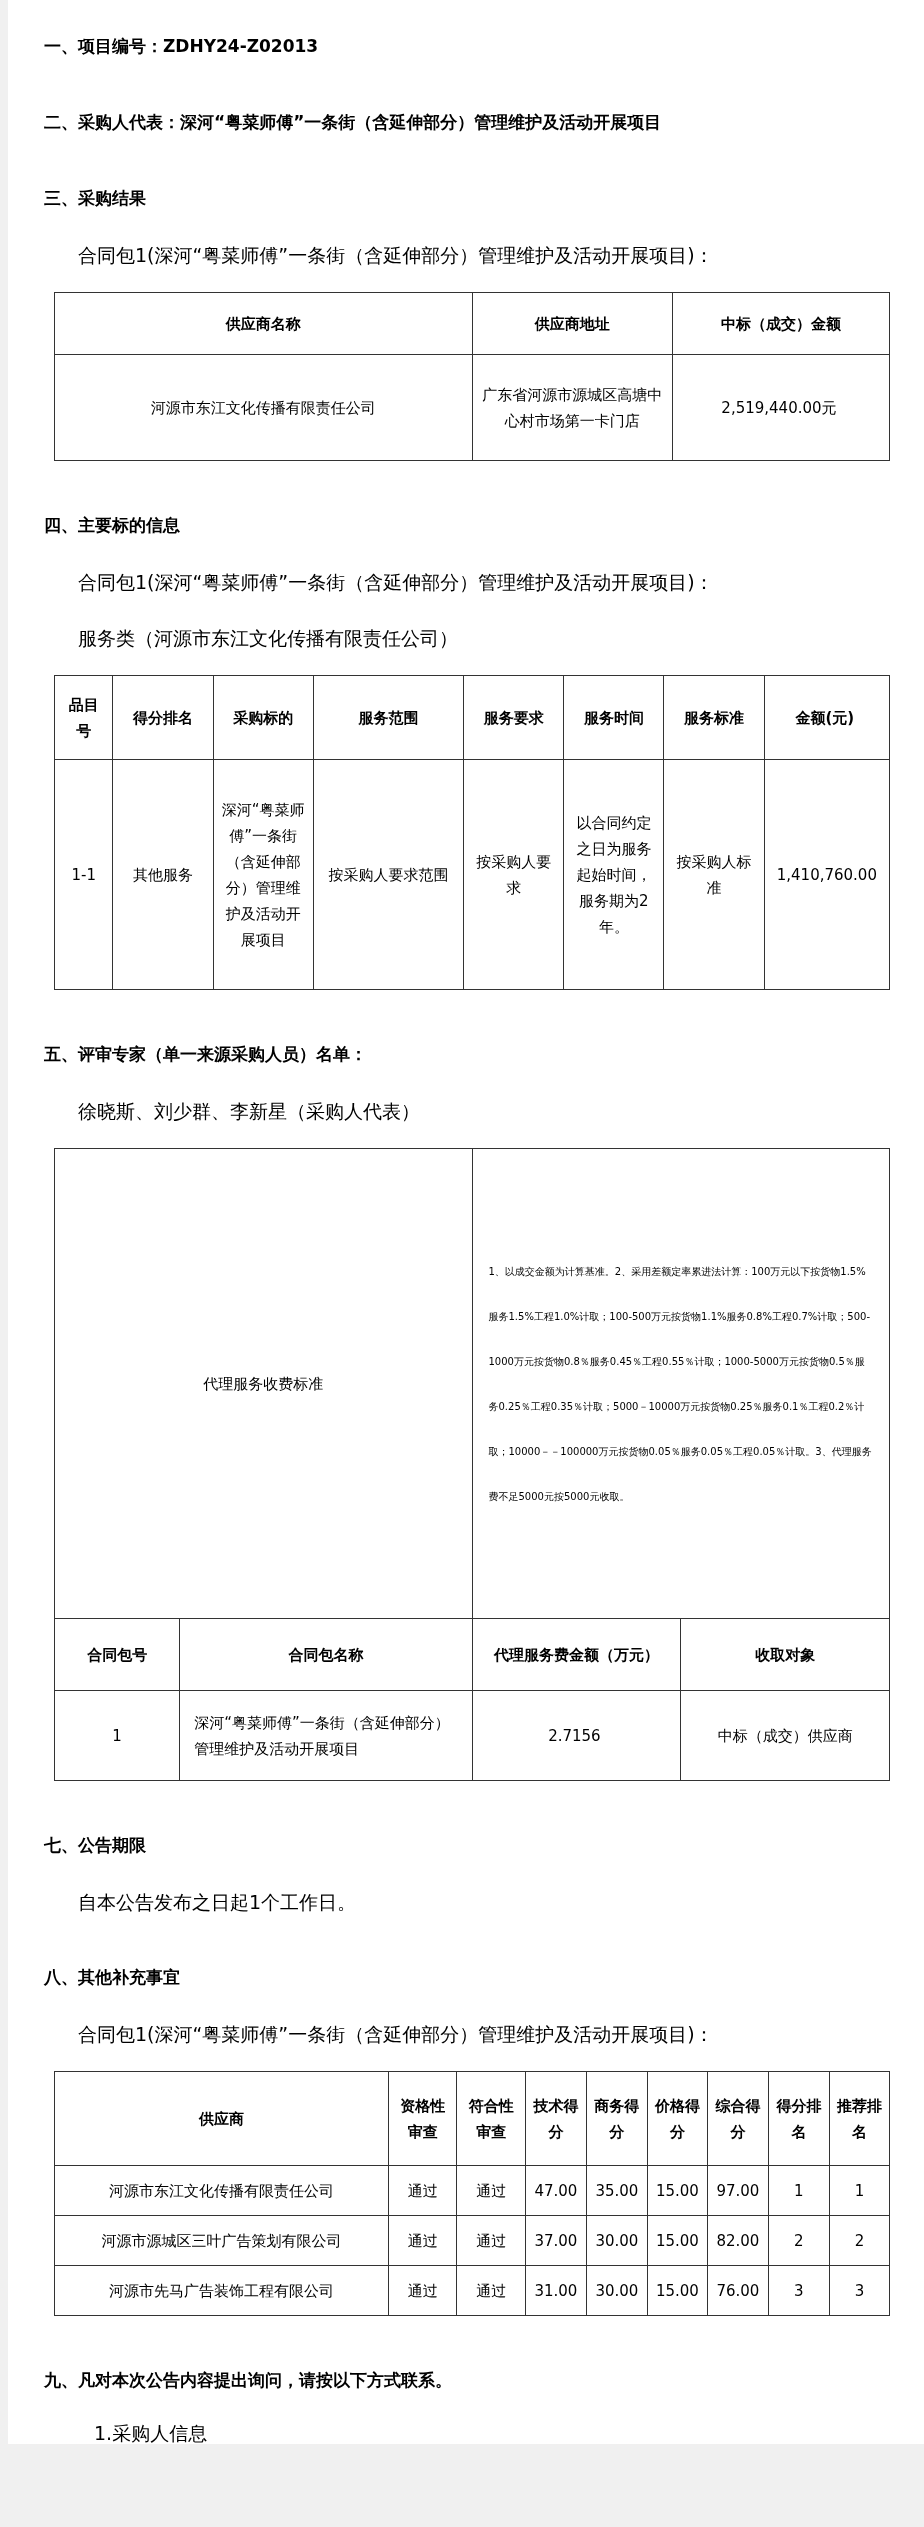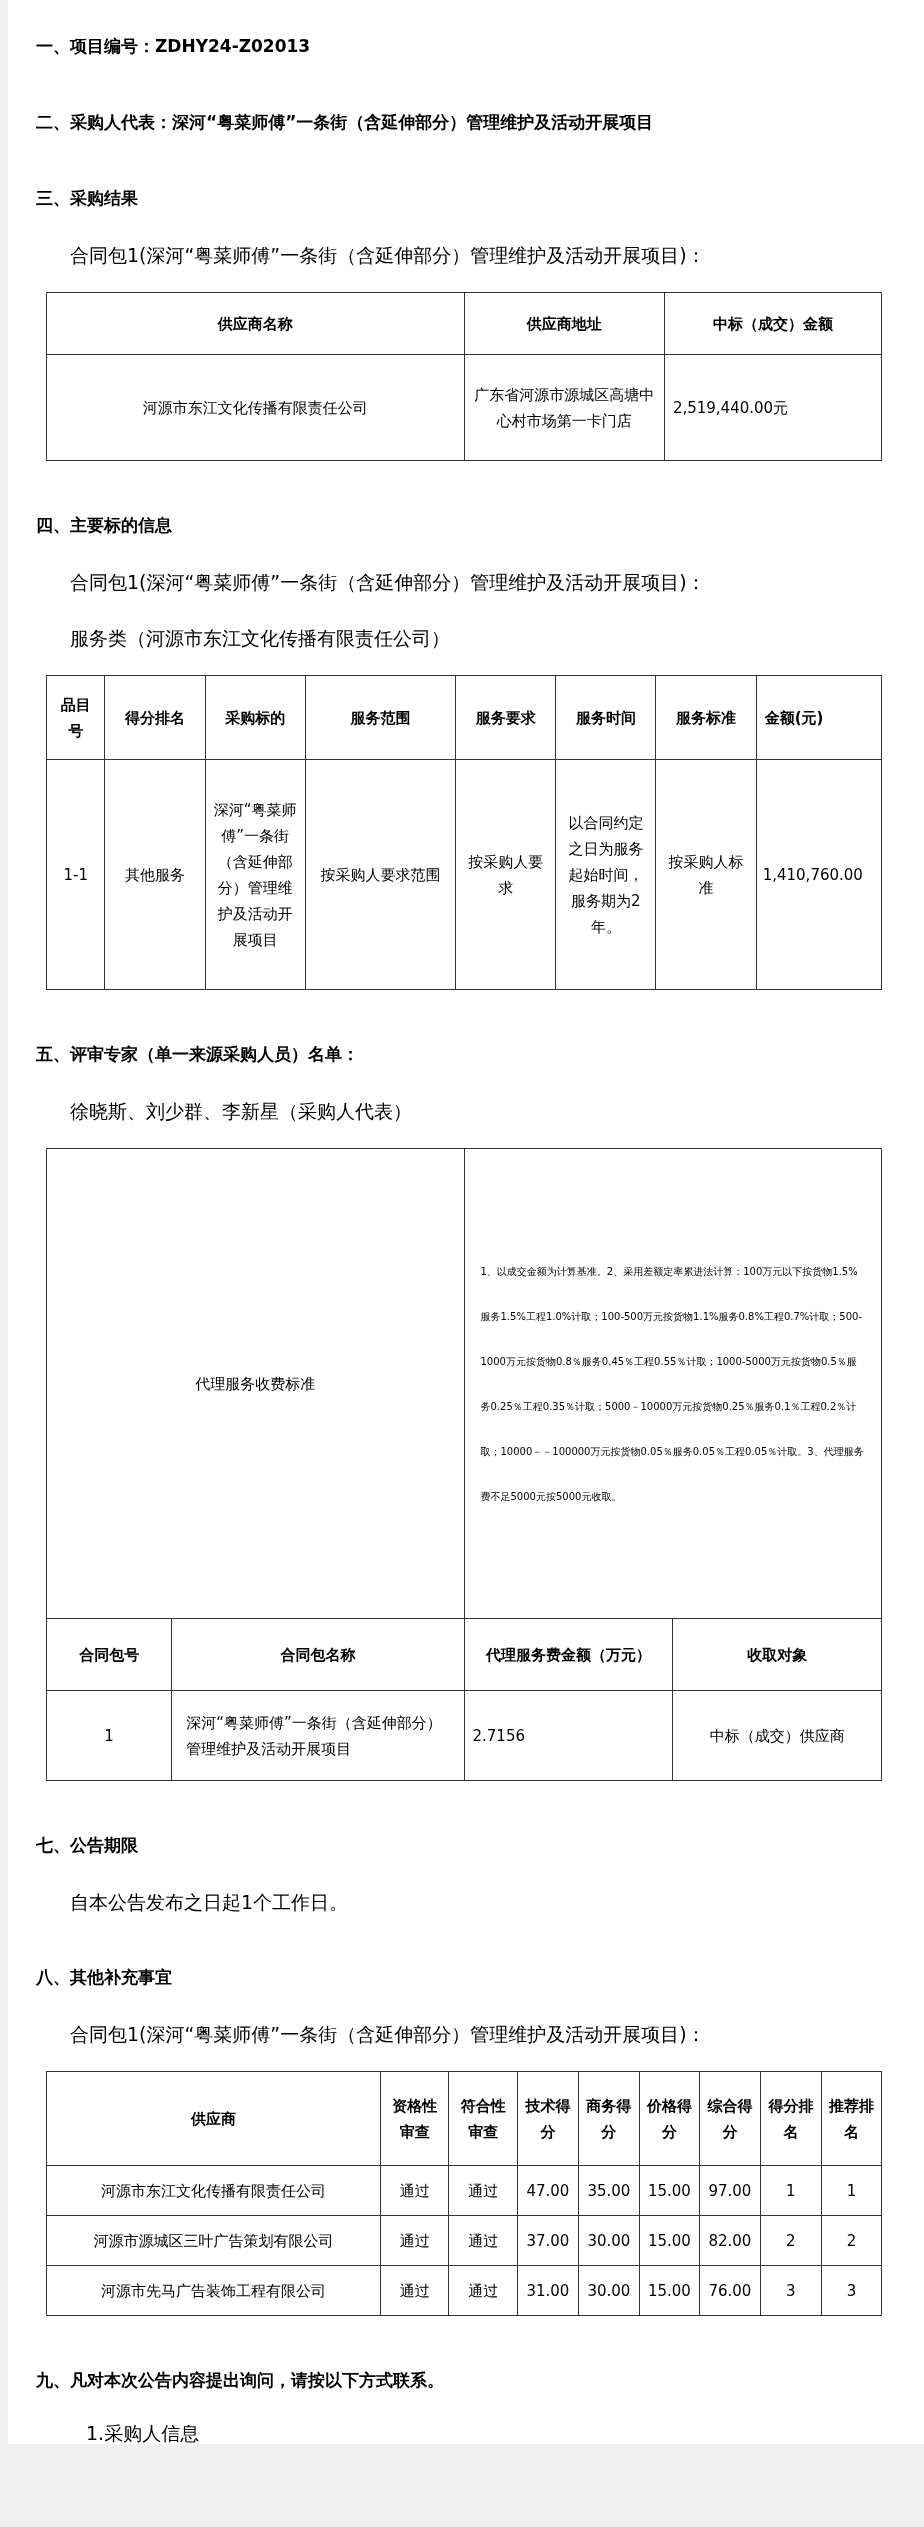--- a/index.html
+++ b/index.html
@@ -7,21 +7,21 @@
   body {
     width: 924px;
     background: #f0f0f0;
     font-family: "DejaVu Sans", "Liberation Sans", sans-serif;
     color: #000;
   }
   .page-card {
     margin-left: 8px;
     background: #ffffff;
     min-height: 2404px;
-    padding: 28px 40px 0 28px;
+    padding: 28px 40px 0 36px;
   }
   .section-heading {
     font-size: 17px;
     font-weight: bold;
     color: #000;
     margin: 52px 0 0 0;
     line-height: 24px;
   }
   .section-heading:first-child { margin-top: 6px; }
   .indent-para {
@@ -39,21 +39,21 @@
     border: 1px solid #333;
     font-size: 15px;
     font-weight: normal;
     text-align: center;
     vertical-align: middle;
     padding: 10px 8px;
     line-height: 26px;
     word-break: break-all;
   }
   th { font-weight: bold; }
-  td.num-right, th.num-right { text-align: left; padding-right: 12px; }
+  td.num-right, th.num-right { text-align: center; padding-right: 12px; }
   td.txt-left { text-align: left; padding-left: 14px; }
   .t1 th { height: 62px; }
   .t1 td { height: 106px; }
   .t2 th { height: 84px; }
   .t2 td { height: 230px; padding: 14px 6px; }
   .fee-text-cell {
     text-align: left;
     padding: 18px 16px;
     line-height: 45px;
     font-size: 10px;

